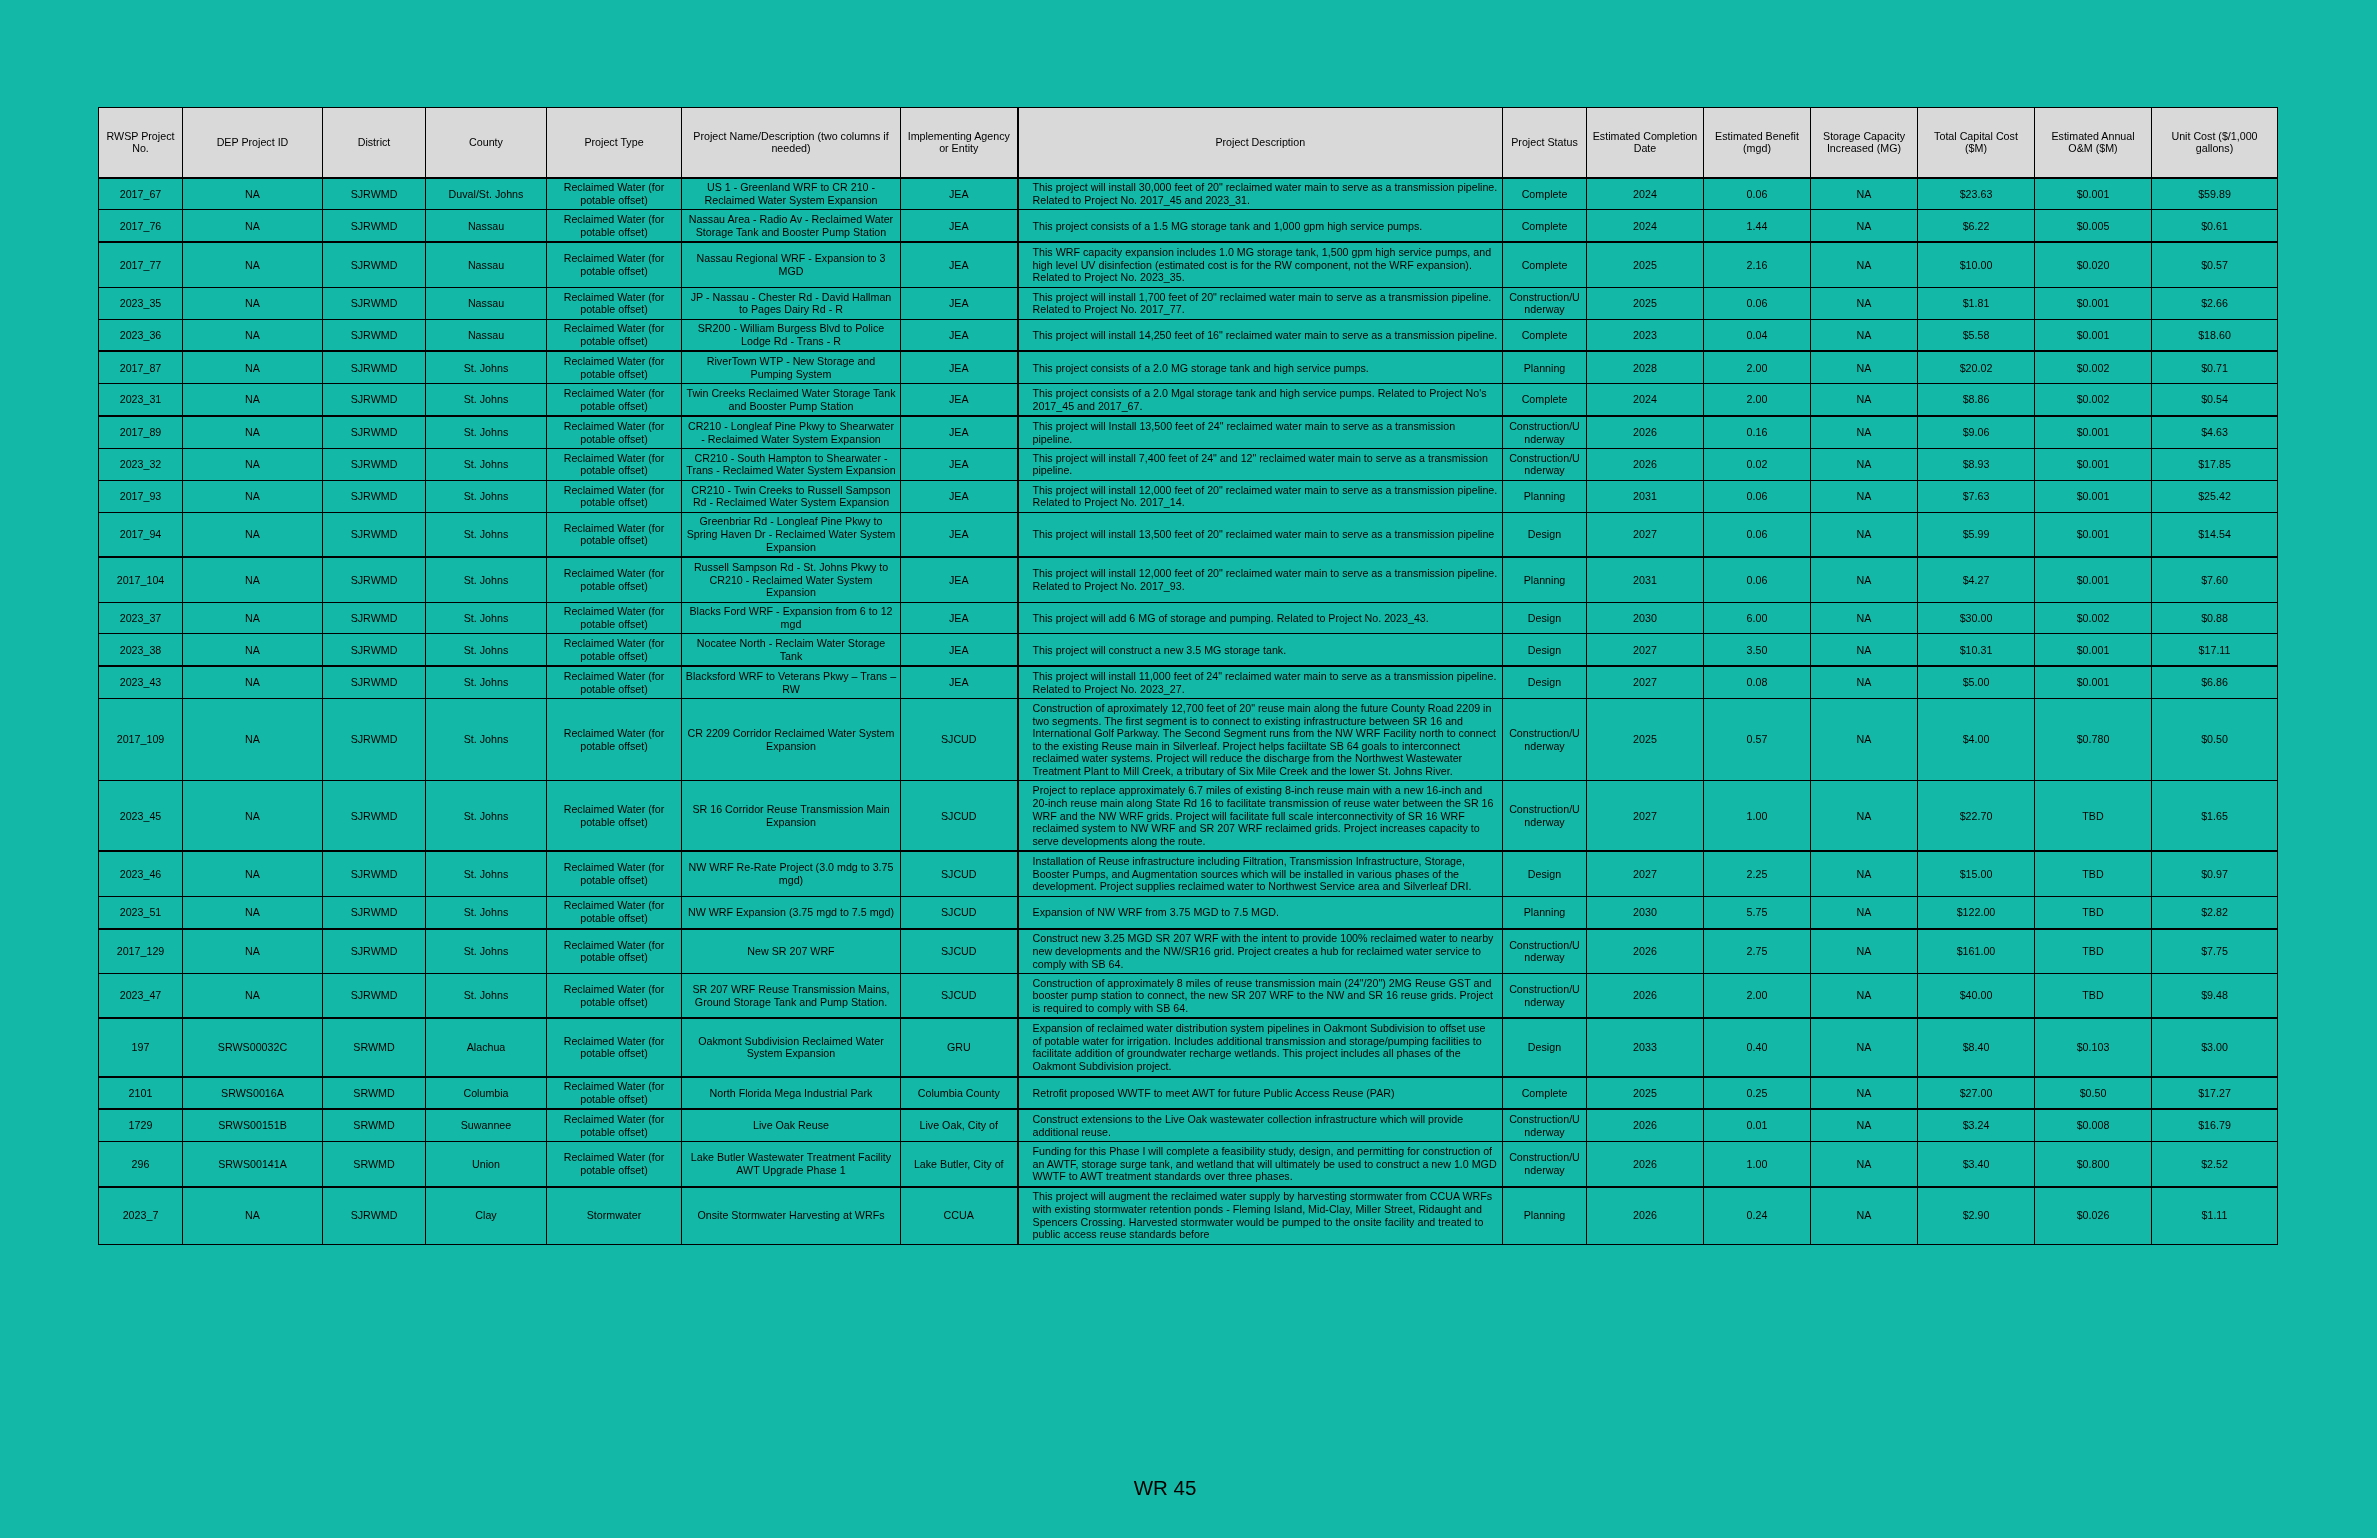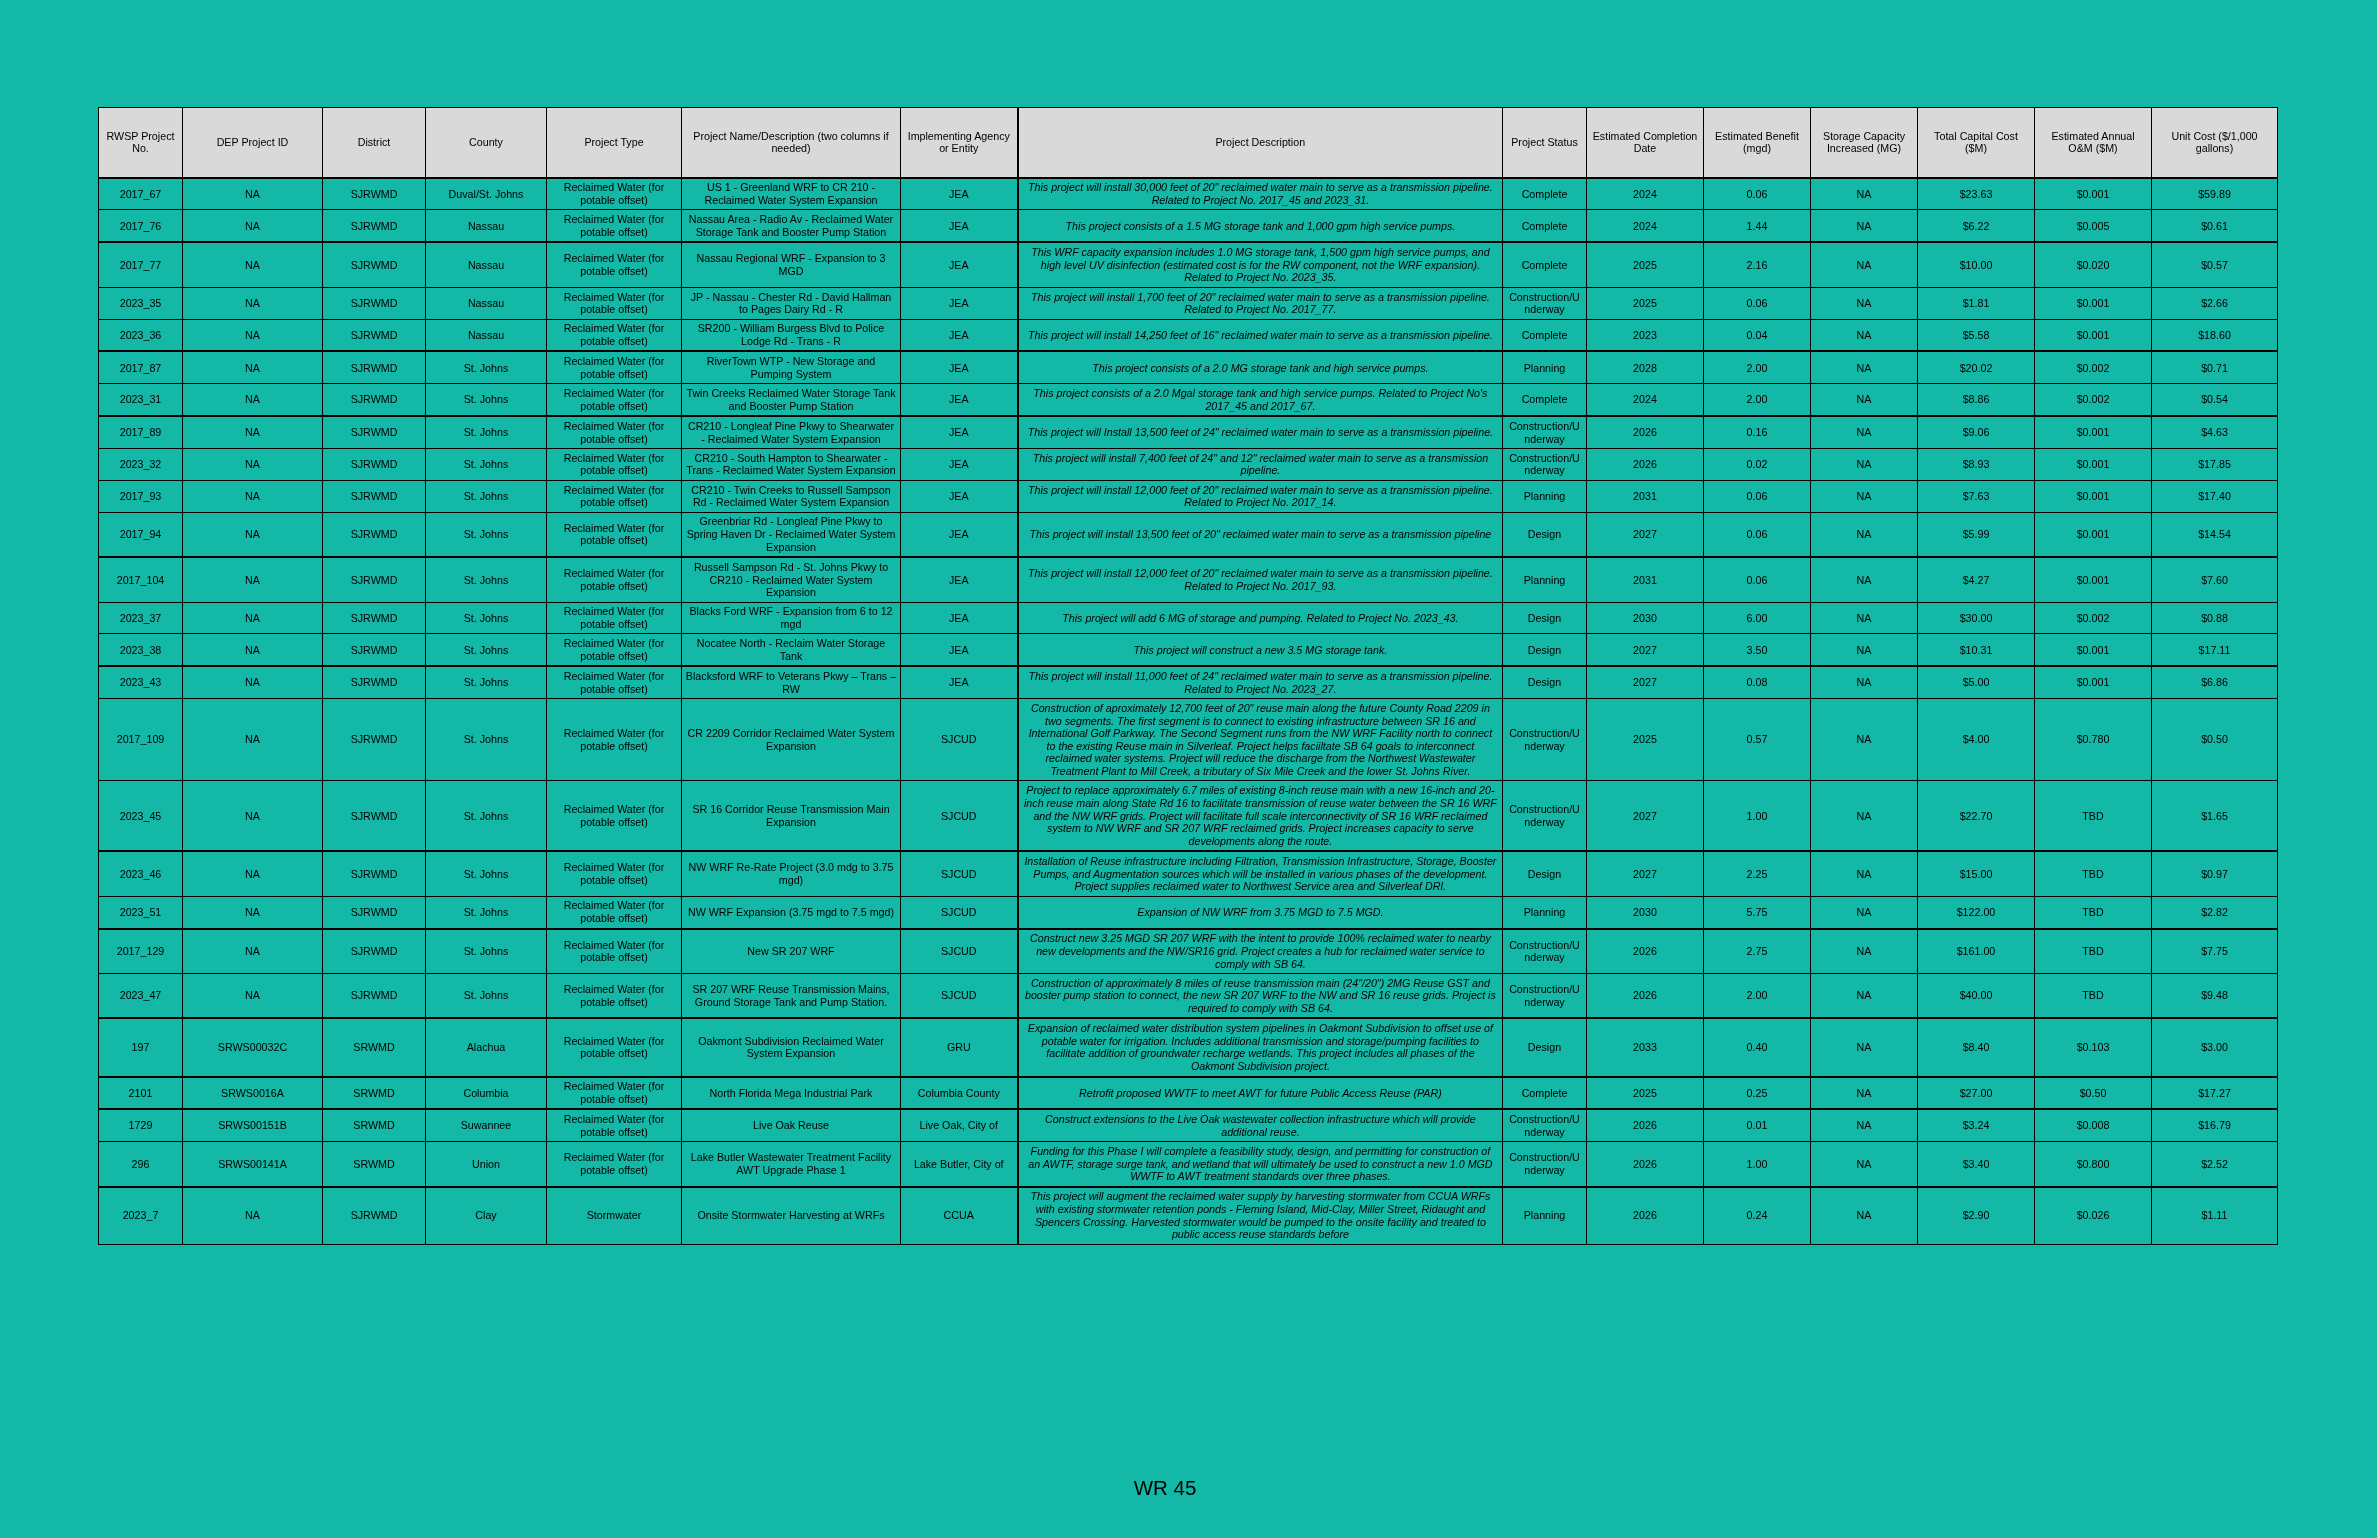--- a/index.html
+++ b/index.html
@@ -19,21 +19,21 @@
     text-align:center; vertical-align:middle;
     padding:2.8px 3.7px;
     word-wrap:break-word; overflow-wrap:break-word;
   }
   table.projects thead th {
     background:#d9d9d9;
     font-weight:normal;
     height:63px;
     border-bottom:2.8px solid #000;
   }
-  table.projects td.desc { text-align:center; padding-left:5px; padding-right:4.7px;font-style:italic; }
+  table.projects td.desc { text-align:left; padding-left:14px; padding-right:4.7px; }
   
   table.projects th:nth-child(8), table.projects td:nth-child(8) { border-left:2.8px solid #000; }
   tr.thick > td { border-bottom:2.8px solid #000 !important; }
   .footer {
     position:absolute; left:0; width:2330px; top:1476px;
     text-align:center; font-size:20.5px;
   }
 </style>
 </head>
 <body>
@@ -238,21 +238,21 @@
           <td>Reclaimed Water (for potable offset)</td>
           <td>CR210 - Twin Creeks to Russell Sampson Rd - Reclaimed Water System Expansion</td>
           <td>JEA</td>
           <td class="desc">This project will install 12,000 feet of 20" reclaimed water main to serve as a transmission pipeline. Related to Project No. 2017_14.</td>
           <td>Planning</td>
           <td>2031</td>
           <td>0.06</td>
           <td>NA</td>
           <td>$7.63</td>
           <td>$0.001</td>
-          <td>$17.40</td>
+          <td>$25.42</td>
         </tr>
         <tr class="thick">
           <td>2017_94</td>
           <td>NA</td>
           <td>SJRWMD</td>
           <td>St. Johns</td>
           <td>Reclaimed Water (for potable offset)</td>
           <td>Greenbriar Rd - Longleaf Pine Pkwy to Spring Haven Dr - Reclaimed Water System Expansion</td>
           <td>JEA</td>
           <td class="desc">This project will install 13,500 feet of 20" reclaimed water main to serve as a transmission pipeline</td>

